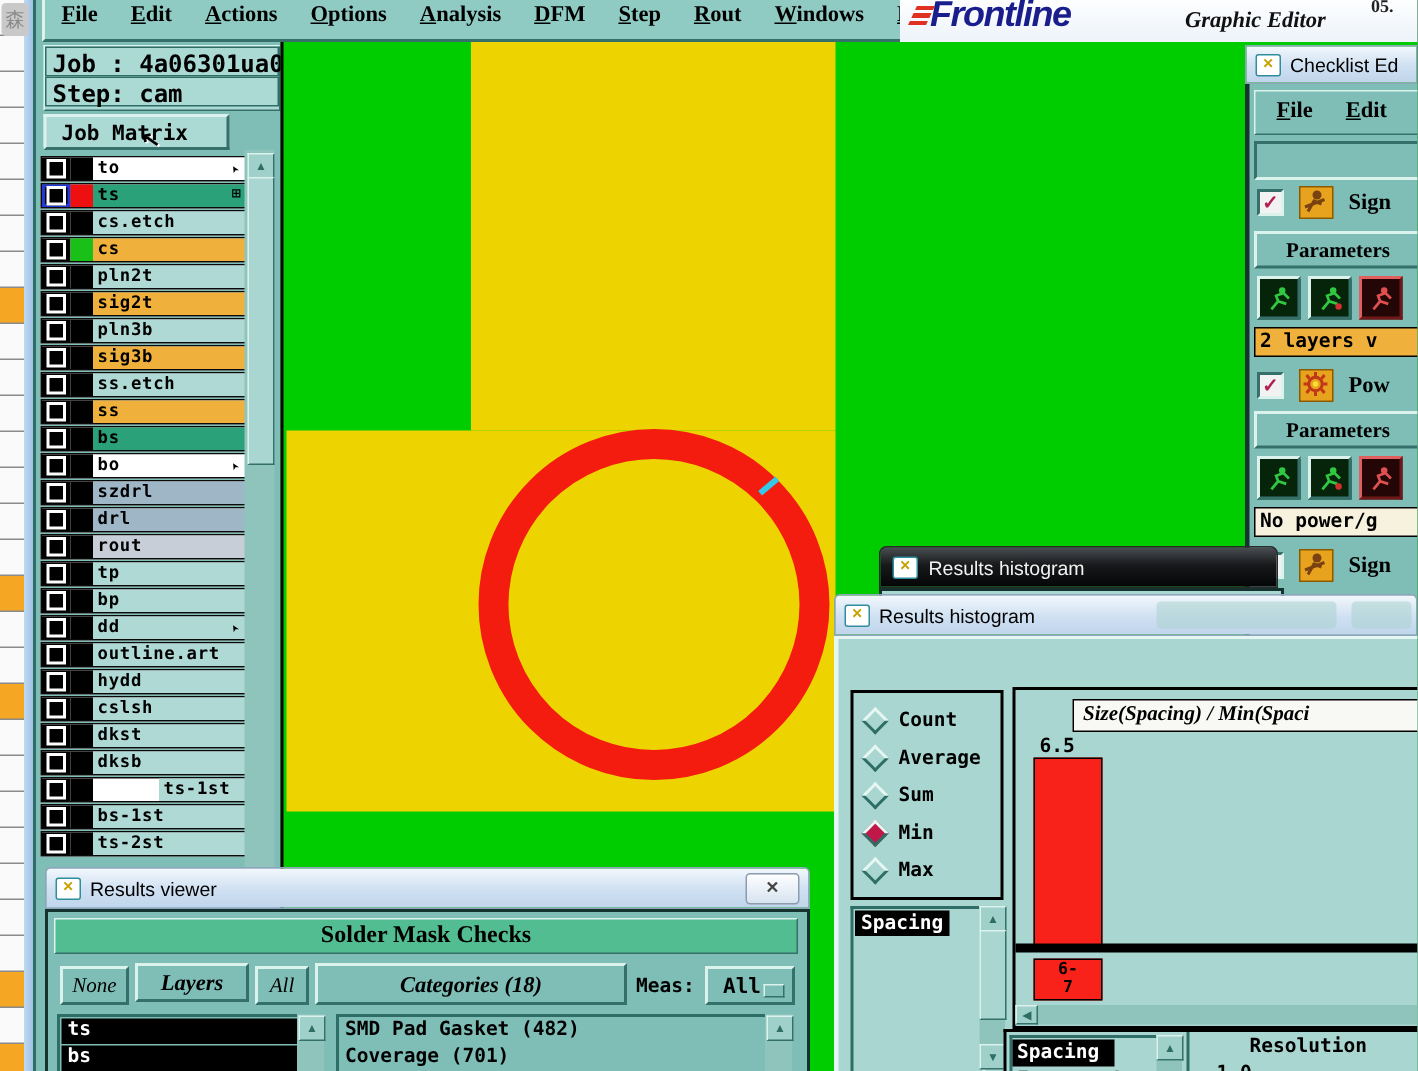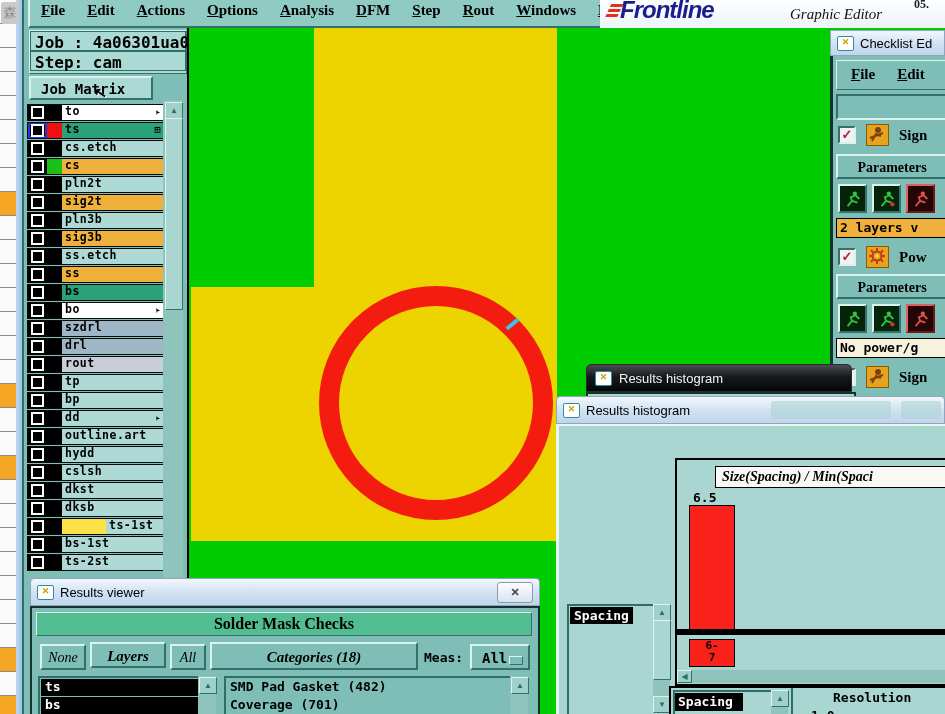--- a/index.html
+++ b/index.html
@@ -25,34 +25,34 @@
   #menubar{left:4px;top:0;width:572px;height:26px;background:#8FCAC3;border:2px solid;
      border-color:#DCF2ED #35706A #35706A #DCF2ED;border-top:none;display:flex;gap:0;}
   .menu-item{display:inline-block;color:#000;font-family:"Liberation Serif",serif;font-weight:bold;
      font-size:15px;line-height:20px;padding:0 11px;white-space:nowrap;}
   #logo-area{left:576px;top:0;width:347px;height:28px;background:linear-gradient(#FDFEFF,#EDF3F9);
      border-bottom:1px solid #9FB4C6;}
   #brand{left:20px;top:-4px;font-style:italic;font-weight:bold;font-size:24px;color:#1A1E8C;
      font-family:"Liberation Sans",sans-serif;letter-spacing:-1px;}
   #brand-stripes{left:8px;top:4px;width:12px;height:14px;
      background:repeating-linear-gradient(#E03020 0 3px,transparent 3px 5px);transform:skewX(-25deg);}
-  #brand-sub{left:190px;top:6px;font-style:italic;font-weight:normal;font-size:15px;color:#111;
+  #brand-sub{left:190px;top:6px;font-style:italic;font-weight:bold;font-size:15px;color:#111;
      font-family:"Liberation Serif",serif;}
   #clock{left:314px;top:-3px;font-size:12px;font-weight:bold;color:#222;font-family:"Liberation Serif",serif;}
 
   
   #job-box{left:5px;top:30px;width:156px;height:42px;background:#ABD9D4;}
   .job-line{height:17px;background:#ABD9D4;border:1px solid #2E6E66;color:#000;font-size:16px;
      padding:1px 4px 0 4px;white-space:pre;}
   #job-matrix{left:5px;top:76px;width:124px;height:24px;background:#ABD9D4;color:#000;
      font-size:14px;text-align:left;padding:3px 0 0 10px;box-sizing:border-box;}
   #cursor-arrow{left:70px;top:84px;font-size:15px;color:#000;font-weight:bold;
      text-shadow:1px 1px 0 #FFF;transform:rotate(-10deg);}
   #layer-panel{left:3px;top:104px;width:138px;}
-  .layer-row{display:flex;height:15px;margin-bottom:1px;border:1px solid #0A0A0A;background:#fde047;}
+  .layer-row{display:flex;height:15px;margin-bottom:1px;border:1px solid #0A0A0A;background:#ffffff;}
   .layer-row.m-gap{margin-top:0;}
   .cb-cell{width:19px;background:#000;display:flex;align-items:center;justify-content:center;}
   .cb{width:9px;height:9px;border:2px solid #FFF;background:#000;}
   .layer-row.selected .cb-cell{border:2px solid #2238D8;width:15px;}
   .sw{width:15px;}
   .lname{flex:1;color:#000;font-size:11.5px;line-height:13px;padding-left:3px;letter-spacing:0.5px;
      position:relative;white-space:nowrap;overflow:hidden;}
   .marker{position:absolute;right:3px;top:0;font-size:9px;color:#000;}
   .layer-row.m-arrow .marker::after{content:"➤";display:inline-block;transform:rotate(-120deg);}
   .layer-row.m-grid .marker::after{content:"⊞";font-size:10px;}
@@ -638,20 +638,47 @@
 
   <div id="hist" class="abs">
     <div class="tbar" style="width:389px;height:28px;box-sizing:border-box;">
       <div class="wicon">✕</div>
       <span>Results histogram</span>
       <div class="ghost" style="left:215px;top:5px;width:120px;height:18px;"></div>
       <div class="ghost" style="left:345px;top:5px;width:40px;height:18px;"></div>
     </div>
     <div class="body">
 
+      <div id="radio-panel">
+
+          <div class="radio-row">
+            <div class="diamond"></div>
+            <span class="mono">Count</span>
+          </div>
+
+          <div class="radio-row">
+            <div class="diamond"></div>
+            <span class="mono">Average</span>
+          </div>
+
+          <div class="radio-row">
+            <div class="diamond"></div>
+            <span class="mono">Sum</span>
+          </div>
+
+          <div class="radio-row selected">
+            <div class="diamond"></div>
+            <span class="mono">Min</span>
+          </div>
+
+          <div class="radio-row">
+            <div class="diamond"></div>
+            <span class="mono">Max</span>
+          </div>
+        </div>
 
       <div id="meas-list">
         <span class="sel-item mono">Spacing</span>
       </div>
       <div id="meas-scroll">
         <div class="sb-btn raised1 abs" style="left:0px;top:0px;">▲</div>
         <div class="abs raised1" style="left:0;top:16px;width:16px;height:58px;background:#A9D6D1;"></div>
         <div class="sb-btn raised1 abs" style="left:0px;top:92px;">▼</div>
       </div>
 

